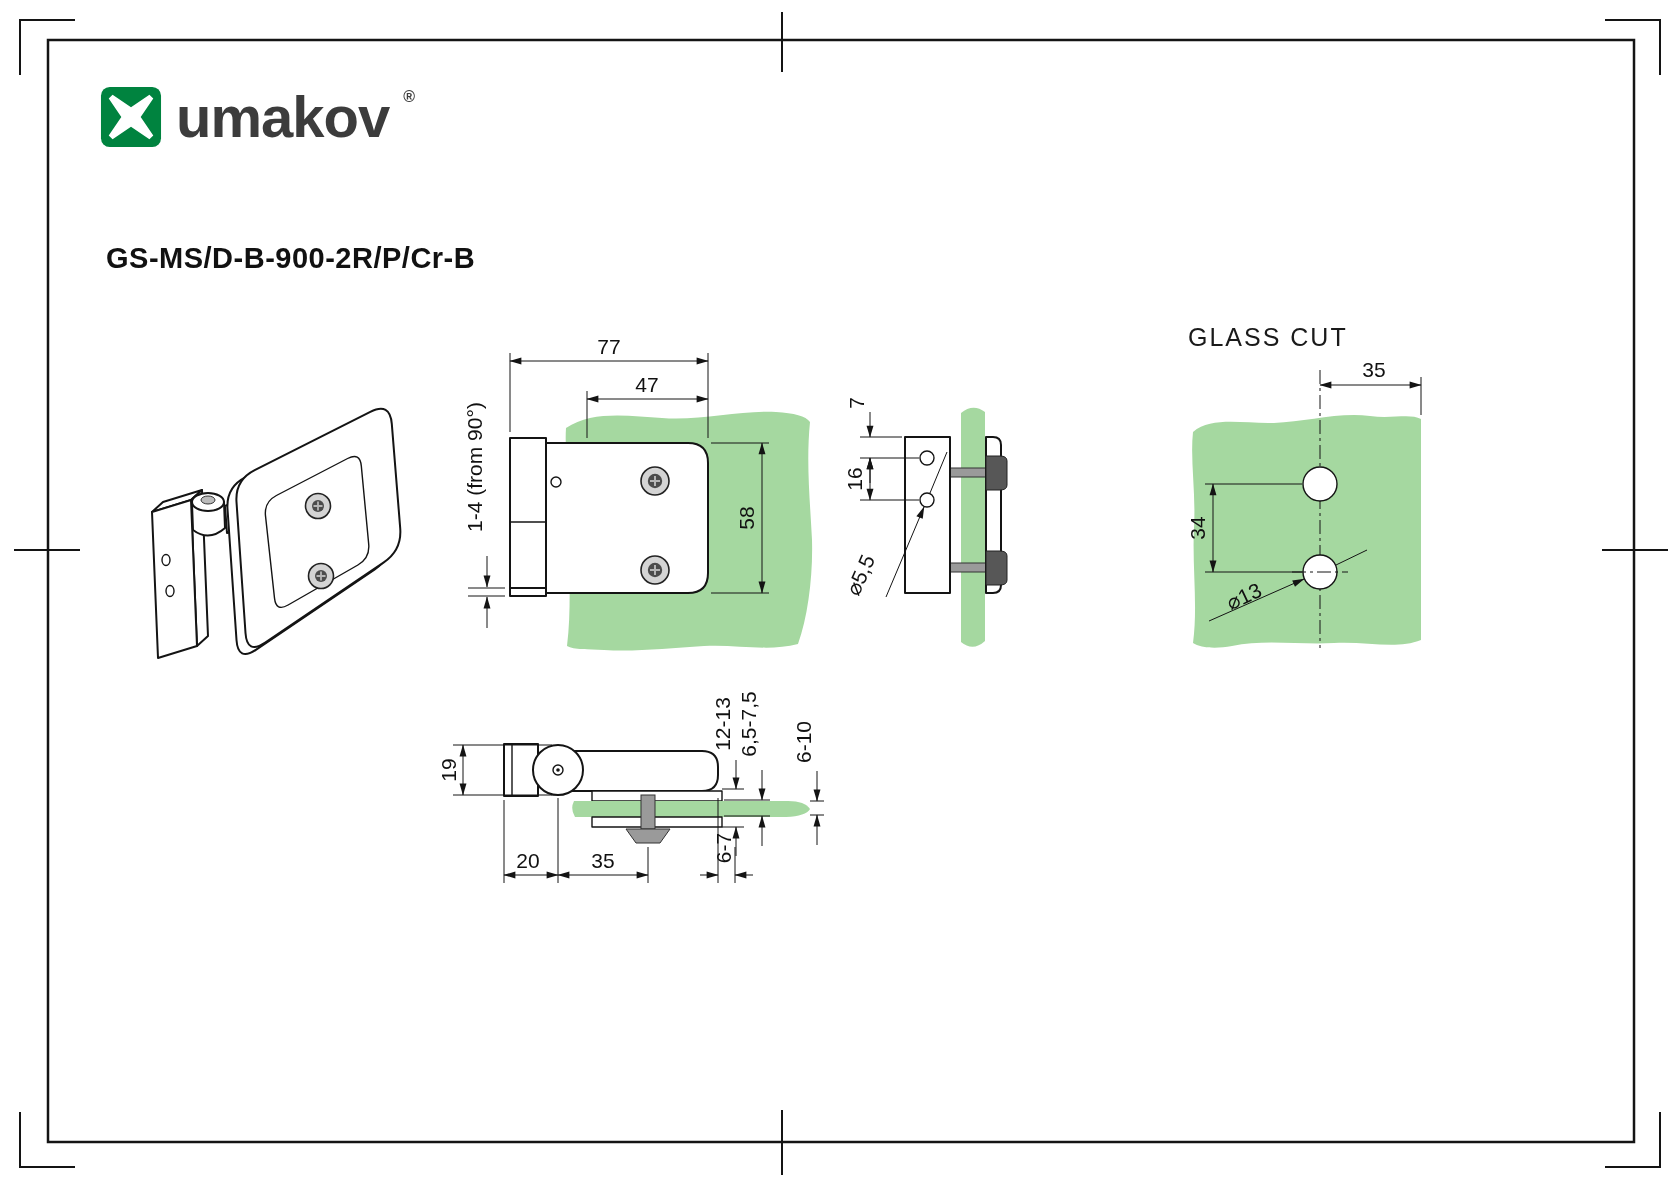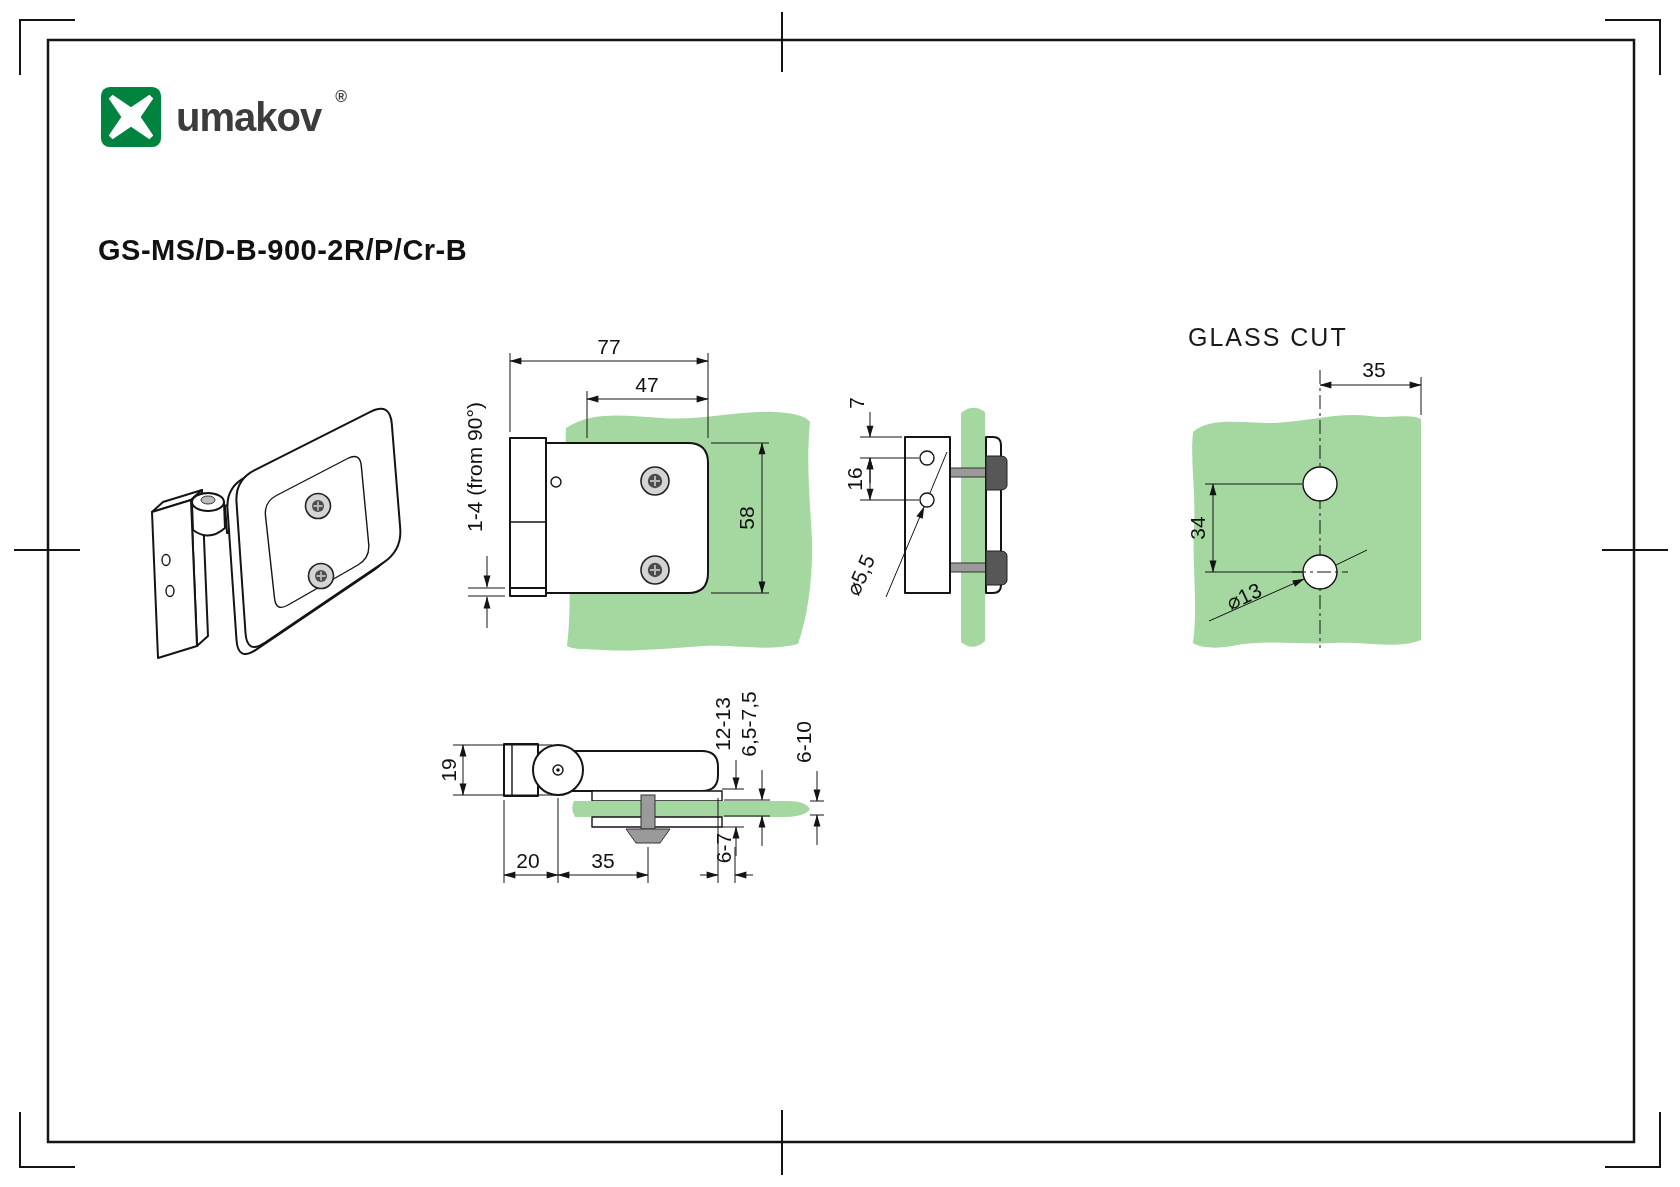--- a/index.html
+++ b/index.html
@@ -19,24 +19,24 @@
   .partthin{fill:#ffffff;stroke:var(--line-color);stroke-width:1.4;stroke-linejoin:round;}
   .dark{fill:#575757;stroke:#222;stroke-width:1;}
   .metal{fill:#9a9a9a;stroke:#333;stroke-width:1;}
   .dimline{stroke:var(--line-color);stroke-width:1;fill:none;}
   .centerline{stroke:var(--line-color);stroke-width:1;fill:none;stroke-dasharray:14 4 3 4;}
   .dimtext{font-family:"Liberation Sans",sans-serif;font-size:21px;fill:#111;text-anchor:middle;}
   .viewtitle{font-family:"Liberation Sans",sans-serif;font-size:25px;letter-spacing:2px;fill:#1a1a1a;}
   .logo{position:absolute;left:100px;top:86px;display:flex;align-items:flex-start;gap:14px;}
   .logo-sq{fill:var(--brand-green);}
   .logo-star{fill:#ffffff;}
-  .brand{font-size:40px;font-weight:bold;color:#3c3c3c;letter-spacing:-1px;line-height:62px;}
+  .brand{font-size:58px;font-weight:bold;color:#3c3c3c;letter-spacing:-1px;line-height:62px;}
   .reg{font-size:16px;font-weight:bold;color:#3c3c3c;margin-top:2px;}
   .product-code{
-    position:absolute;left:90px;top:226px;margin:8px;
+    position:absolute;left:90px;top:226px;margin:16px;
     font-size:29px;font-weight:bold;letter-spacing:.5px;color:#111;
   }
 </style>
 </head>
 <body>
 
 <svg class="drawing" width="1680" height="1187" viewBox="0 0 1680 1187">
   <defs>
     <marker id="arr" viewBox="0 0 12 8" refX="11" refY="4" markerWidth="13" markerHeight="9" orient="auto-start-reverse" markerUnits="userSpaceOnUse">
       <path d="M0.5 0.8 L11.5 4 L0.5 7.2 Z" fill="#141414"></path>

